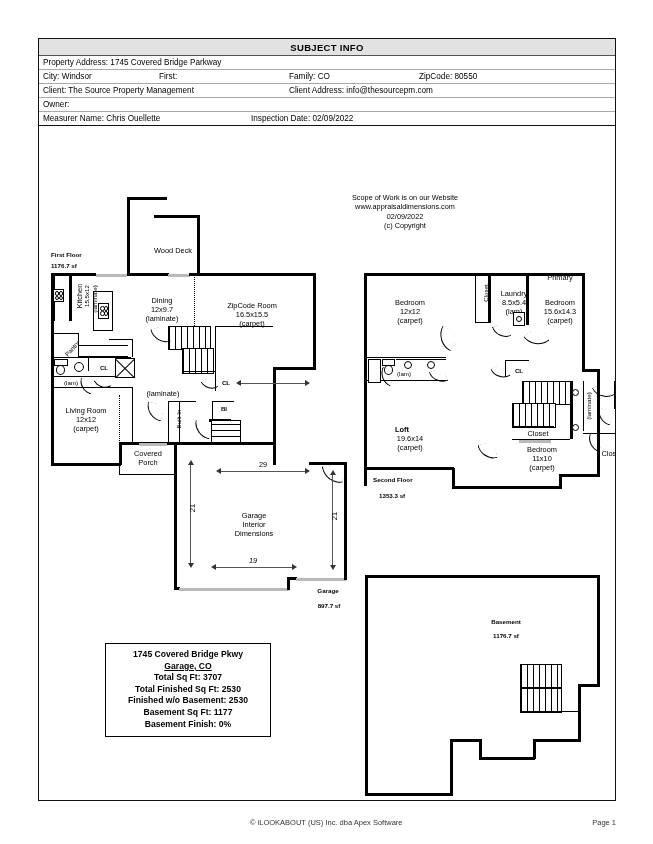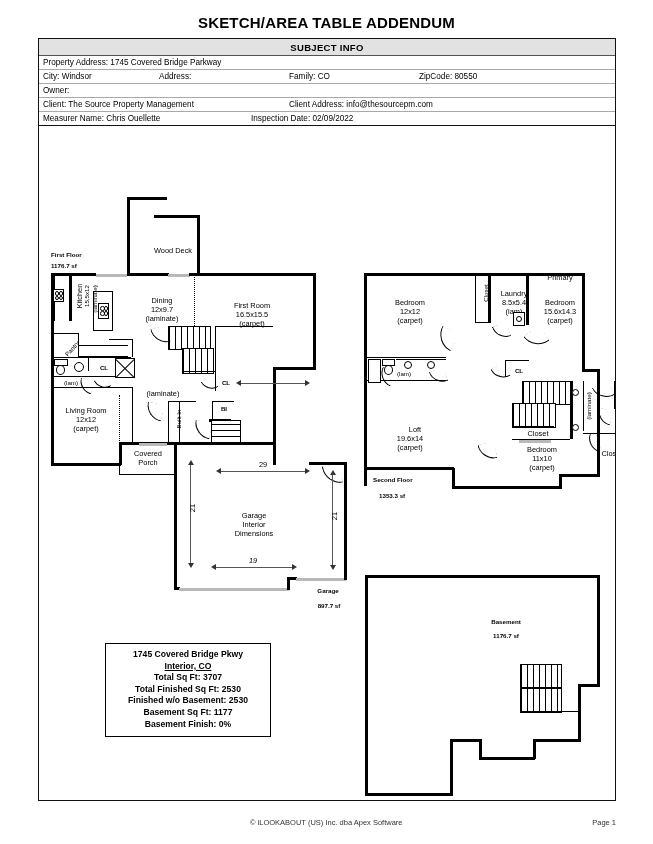--- a/index.html
+++ b/index.html
@@ -108,56 +108,59 @@
   .summary div{font-size:8.6px;font-weight:bold;line-height:11.6px;white-space:nowrap;}
   .summary .u{text-decoration:underline;}
 
   .scope{position:absolute;font-size:7.3px;line-height:9.3px;text-align:center;white-space:pre;}
 </style>
 </head>
 <body>
 
 <div class="page">
 
-  <div class="doc-title">SKETCH/AREA TABLE ADDENDUM</div>
 
   <div class="info-frame">
     <div class="bar">SUBJECT INFO</div>
 
 
     <div class="inforow">
       <span class="cell" style="left:4px">Property Address: 1745 Covered Bridge Parkway</span>
     </div>
 
     <div class="inforow">
       <span class="cell" style="left:4px">City: Windsor</span>
-      <span class="cell" style="left:120px">Address:</span>
+      <span class="cell" style="left:120px">First:</span>
       <span class="cell" style="left:250px">Family: CO</span>
       <span class="cell" style="left:380px">ZipCode: 80550</span>
-    </div>
-
-    <div class="inforow">
-      <span class="cell" style="left:4px">Owner:</span>
     </div>
 
     <div class="inforow">
       <span class="cell" style="left:4px">Client: The Source Property Management</span>
       <span class="cell" style="left:250px">Client Address: info@thesourcepm.com</span>
     </div>
 
     <div class="inforow">
+      <span class="cell" style="left:4px">Owner:</span>
+    </div>
+
+    <div class="inforow">
       <span class="cell" style="left:4px">Measurer Name: Chris Ouellette</span>
       <span class="cell" style="left:212px">Inspection Date: 02/09/2022</span>
     </div>
   </div>
 
   <div class="sketch-frame">
 
     <div class="canvas">
 
+      <div class="scope" style="left:276px;top:50px;width:180px;">Scope of Work is on our Website
+www.appraisaldimensions.com
+02/09/2022
+(c) Copyright</div>
 
       <div class="lbl b tiny" style="left:12px;top:108px;width:70px;text-align:left;">First Floor</div>
       <div class="lbl b tiny" style="left:12px;top:119px;width:70px;text-align:left;">1176.7 sf</div>
 
       <div class="wall t" style="left:88px;top:54px;width:40px;"></div>
       <div class="wall v" style="left:88px;top:54px;height:78px;"></div>
       <div class="wall t" style="left:115px;top:72px;width:46px;"></div>
       <div class="wall v" style="left:158px;top:72px;height:60px;"></div>
       <div class="lbl" style="left:104px;top:103px;width:60px;">Wood Deck</div>
 
@@ -197,21 +200,21 @@
       <div class="fx round" style="left:61px;top:163px;width:2.5px;height:2.5px;"></div>
       <div class="fx round" style="left:64.5px;top:163px;width:2.5px;height:2.5px;"></div>
       <div class="fx round" style="left:61px;top:168px;width:2.5px;height:2.5px;"></div>
       <div class="fx round" style="left:64.5px;top:168px;width:2.5px;height:2.5px;"></div>
 
       <div class="lbl" style="left:92px;top:153px;width:62px;">Dining</div>
       <div class="lbl" style="left:92px;top:162px;width:62px;">12x9.7</div>
       <div class="lbl" style="left:92px;top:171px;width:62px;">(laminate)</div>
       <div class="dot-v" style="left:155px;top:132px;height:57px;"></div>
 
-      <div class="lbl" style="left:170px;top:158px;width:86px;">First Room</div>
+      <div class="lbl" style="left:170px;top:158px;width:86px;">ZipCode Room</div>
       <div class="lbl" style="left:170px;top:167px;width:86px;">16.5x15.5</div>
       <div class="lbl" style="left:170px;top:176px;width:86px;">(carpet)</div>
 
       <div class="dim dim-h" style="left:200px;top:240px;width:68px;"></div>
       <div class="arrowL" style="left:197px;top:237px;"></div>
       <div class="arrowR" style="left:266px;top:237px;"></div>
 
       <div class="thin t" style="left:14px;top:190px;width:26px;"></div>
       <div class="thin v" style="left:39px;top:190px;height:12px;"></div>
       <div class="lbl vert tiny" style="left:17px;top:218px;width:40px;transform:rotate(-48deg);">Pantry</div>
@@ -357,21 +360,21 @@
       <div class="fx round" style="left:388px;top:218px;width:6px;height:6px;"></div>
       <div class="lbl tiny" style="left:348px;top:227px;width:34px;">(lam)</div>
       <div class="door" style="left:340px;top:226px;width:14px;height:14px;transform:rotate(25deg);"></div>
       <div class="door" style="left:392px;top:226px;width:14px;height:14px;transform:rotate(-22deg);"></div>
 
       <div class="thin t" style="left:466px;top:217px;width:24px;"></div>
       <div class="thin v" style="left:466px;top:217px;height:17px;"></div>
       <div class="lbl b tiny" style="left:469px;top:224px;width:22px;">CL</div>
       <div class="door" style="left:454px;top:222px;width:14px;height:14px;transform:rotate(-28deg);"></div>
 
-      <div class="lbl" style="left:343px;top:282px;width:66px;">Loft</div>
+      <div class="lbl" style="left:330px;top:282px;width:66px;font-weight:bold;">Loft</div>
       <div class="lbl" style="left:338px;top:291px;width:66px;">19.6x14</div>
       <div class="lbl" style="left:338px;top:300px;width:66px;">(carpet)</div>
 
       <div class="stairs" style="left:483px;top:238px;width:47px;height:22px;"></div>
       <div class="stairs" style="left:473px;top:260px;width:42px;height:23px;"></div>
       <div class="thin t" style="left:473px;top:283px;width:42px;"></div>
 
       <div class="wall v" style="left:531px;top:238px;height:58px;"></div>
       <div class="fx round" style="left:533px;top:246px;width:5px;height:5px;"></div>
       <div class="fx round" style="left:533px;top:281px;width:5px;height:5px;"></div>
@@ -413,21 +416,21 @@
 
       <div class="lbl b tiny" style="left:432px;top:475px;width:70px;">Basement</div>
       <div class="lbl b tiny" style="left:430px;top:489px;width:74px;">1176.7 sf</div>
 
       <div class="stairs" style="left:481px;top:521px;width:40px;height:22px;"></div>
       <div class="stairs" style="left:481px;top:545px;width:40px;height:23px;"></div>
       <div class="thin t" style="left:481px;top:568px;width:58px;"></div>
 
       <div class="summary" style="left:66px;top:500px;width:166px;">
         <div>1745 Covered Bridge Pkwy</div>
-        <div class="u">Interior, CO</div>
+        <div class="u">Garage, CO</div>
         <div>Total Sq Ft: 3707</div>
         <div>Total Finished Sq Ft: 2530</div>
         <div>Finished w/o Basement: 2530</div>
         <div>Basement Sq Ft: 1177</div>
         <div>Basement Finish: 0%</div>
       </div>
 
     </div>
   </div>
 

